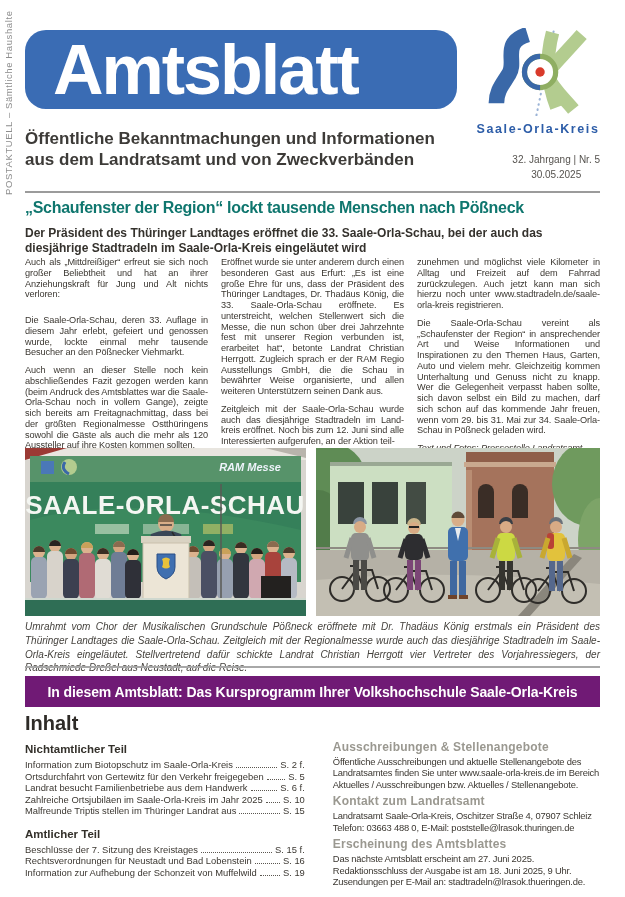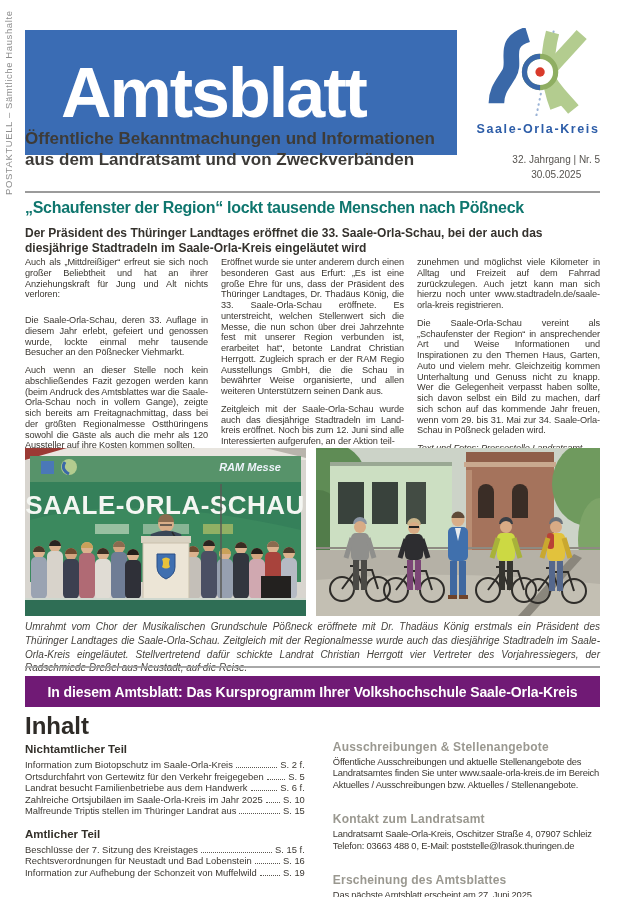--- a/index.html
+++ b/index.html
@@ -3,22 +3,22 @@
 <meta charset="utf-8">
 <style>
   html,body{margin:0;padding:0;background:#fff;}
   .page{position:relative;width:625px;height:897px;background:#ffffff;overflow:hidden;
         font-family:"Liberation Sans",sans-serif;color:#3b3731;}
   
   .postal{position:absolute;left:3px;top:30px;height:165px;width:14px;
           writing-mode:vertical-rl;transform:rotate(180deg);
           font-size:9.5px;color:#8d8d8d;letter-spacing:.6px;white-space:nowrap;}
   
-  .mast-box{position:absolute;left:25px;top:30px;width:432px;height:125px;background:#3a6cb4;
-            display:flex;align-items:center;padding-left:36px;box-sizing:border-box;}
+  .mast-box{position:absolute;left:25px;top:30px;width:432px;height:79px;background:#3a6cb4;
+            display:flex;align-items:center;padding-left:28px;box-sizing:border-box;border-radius:21px;}
   .mast-title{color:#fff;font-size:70px;font-weight:bold;letter-spacing:-2px;line-height:1;}
   .logo{position:absolute;left:468px;top:28px;width:140px;height:116px;text-align:center;}
   .logo-text{margin-top:2px;color:#2d5da8;font-size:12.5px;font-weight:bold;letter-spacing:1.6px;white-space:nowrap;}
   .mast-sub{position:absolute;left:25px;top:129px;width:430px;font-size:17px;font-weight:bold;
             color:#3d3b38;line-height:1.22;}
   .issue-block{position:absolute;right:25px;top:152px;text-align:center;font-size:10px;color:#55524e;line-height:1.5;}
   .rule1{position:absolute;left:25px;top:191px;width:575px;height:2px;background:#9b9b9b;}
   
   .headline{position:absolute;left:25px;top:199px;width:575px;font-size:16px;font-weight:bold;
             color:#0f766e;letter-spacing:-.3px;white-space:nowrap;}
@@ -32,31 +32,31 @@
   
   .photos{position:absolute;left:25px;top:448px;width:575px;display:flex;gap:10px;}
   .photo{display:block;}
   .caption{position:absolute;left:25px;top:620px;width:575px;font-size:10px;font-style:italic;
            color:#45423d;line-height:1.38;text-align:justify;}
   .rule2{position:absolute;left:25px;top:666px;width:575px;height:2px;background:#a8a8a8;}
   
   .vhs{position:absolute;left:25px;top:676px;width:575px;height:31px;background:#701a75;color:#fff;
        display:flex;align-items:center;justify-content:center;font-size:14px;font-weight:bold;letter-spacing:-.1px;}
   
-  .toc-title{position:absolute;left:25px;top:712px;font-size:24px;font-weight:bold;color:#2e2b27;}
+  .toc-title{position:absolute;left:25px;top:712px;font-size:20px;font-weight:bold;color:#2e2b27;}
   .toc-wrap{position:absolute;left:25px;top:740px;width:575px;display:flex;gap:28px;}
   .toc-left{width:288px;}
   .toc-right{width:275px;}
   .toc-sec-head{font-size:11.5px;font-weight:bold;color:#33302a;margin:3px 0 4px;}
   .toc-sec-head.second{margin-top:11px;}
   .toc-row{display:flex;align-items:baseline;font-size:9.4px;line-height:11.5px;white-space:nowrap;color:#3b3731;}
   .toc-dots{flex:1;min-width:8px;border-bottom:1.4px dotted #5b5750;margin:0 3px 2px;}
   .toc-page{white-space:nowrap;}
   .info-head{font-size:12px;font-weight:bold;color:#9a9890;letter-spacing:.2px;margin:0 0 2px;}
-  .info-head.later{margin-top:22px;}
+  .info-head.later{margin-top:4px;}
   .info-body{font-size:9.4px;line-height:1.22;letter-spacing:-.2px;color:#3b3731;}
 </style>
 </head>
 <body>
 
 <div class="page">
 
   <div class="postal">POSTAKTUELL – Sämtliche Haushalte</div>
 
   <div class="mast-box">

